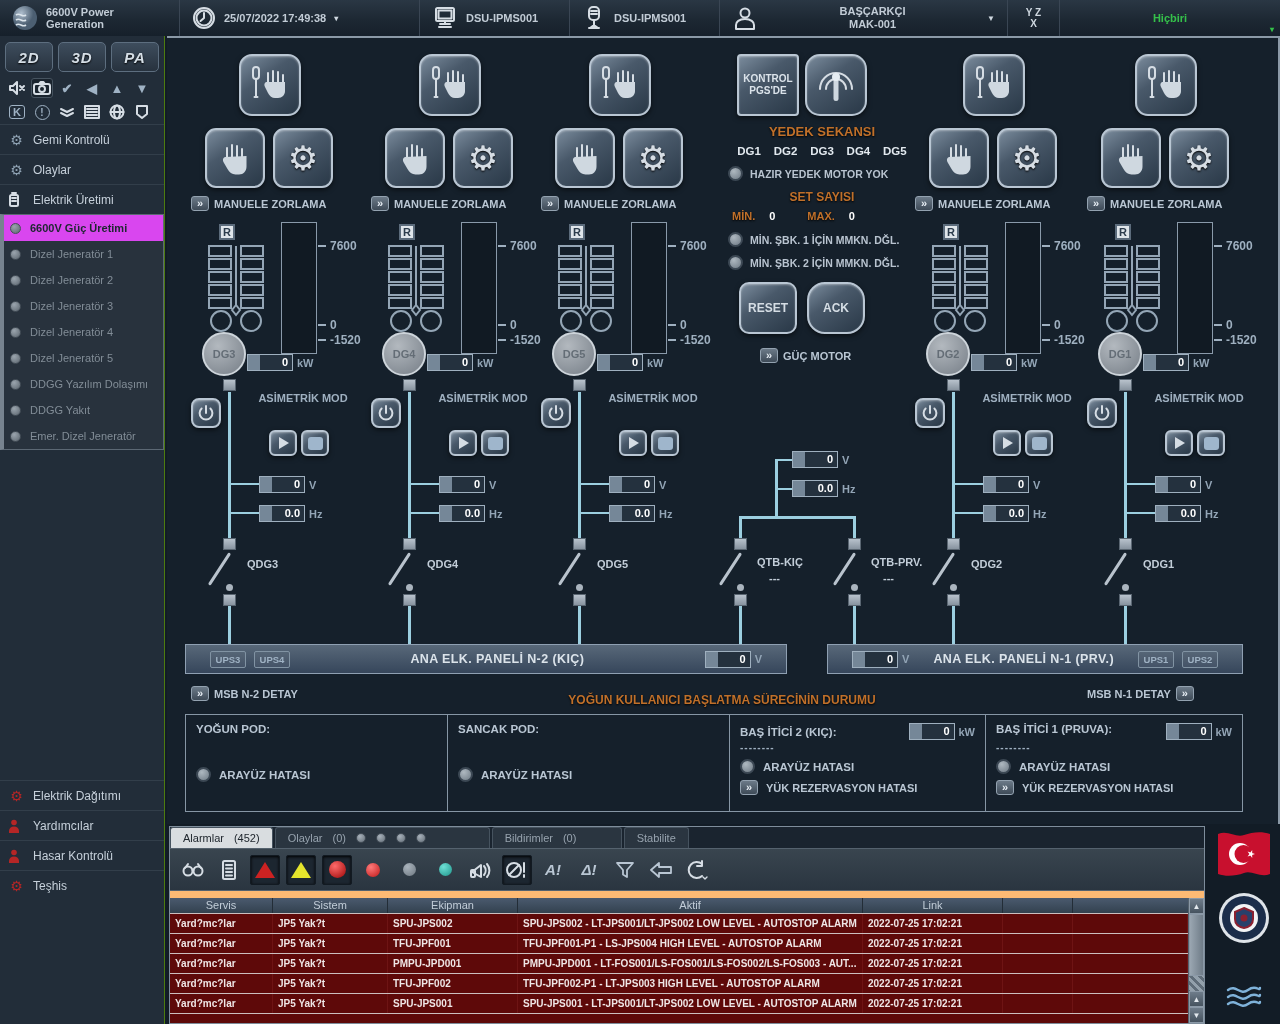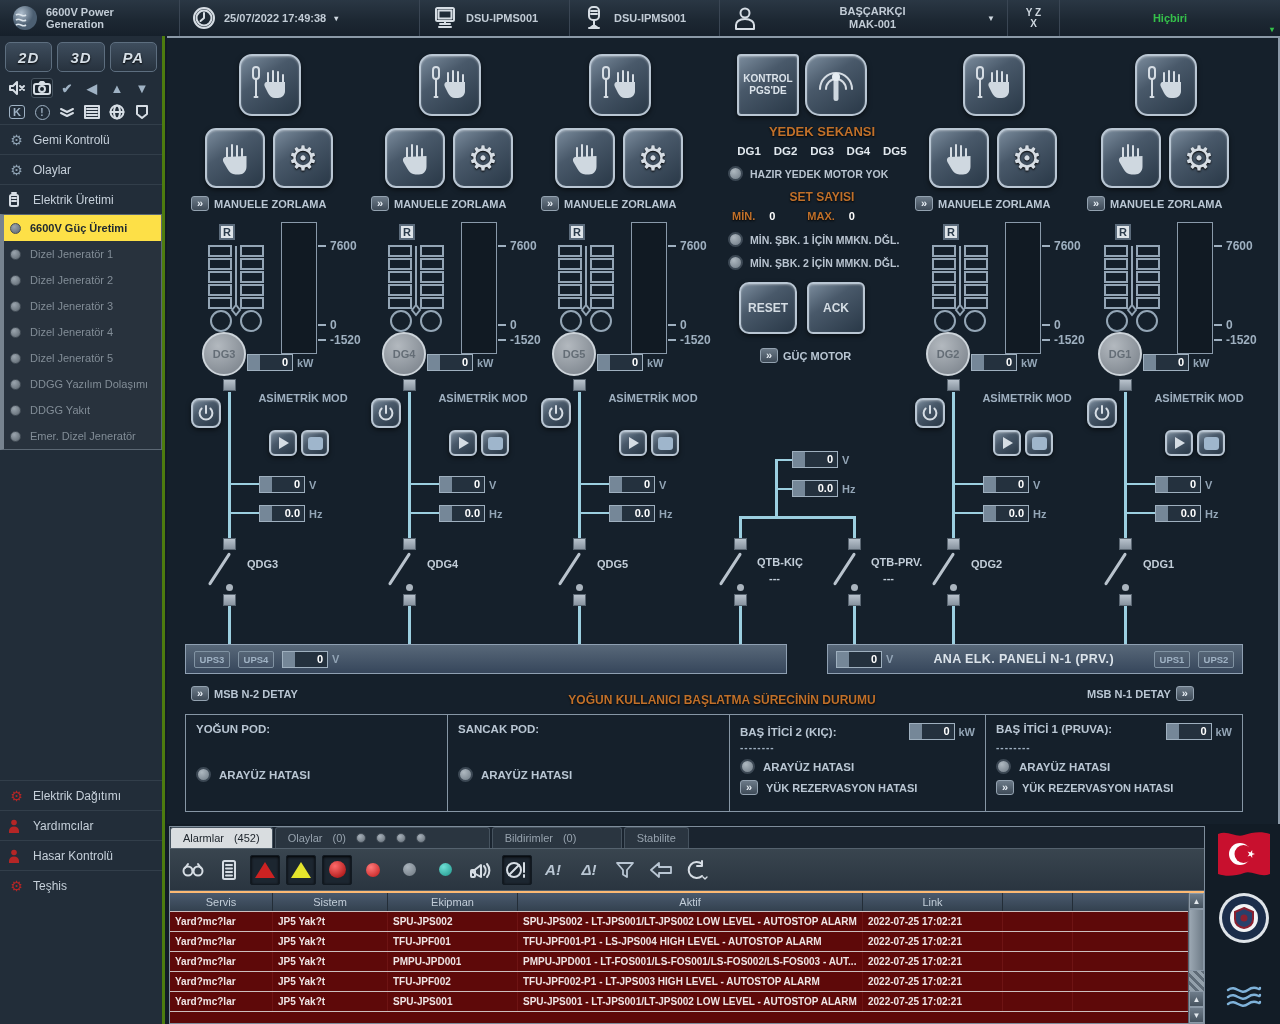--- a/index.html
+++ b/index.html
@@ -9,36 +9,36 @@
   
   #topbar{position:absolute;left:0;top:0;width:1280px;height:36px;
     background:linear-gradient(180deg,#2a3744 0%,#1d2833 55%,#16202b 100%);
     display:flex;align-items:center;color:#c2ccd6;font-size:11px;font-weight:bold;z-index:40;}
   .tseg{display:flex;align-items:center;gap:8px;padding:0 12px;height:100%;border-right:1px solid #3a4654;}
   .tseg:last-child{border-right:none;}
   .caret{color:#cfd8e0;font-size:8px;}
   .green{color:#35c04a;}
   .ticon{display:flex;align-items:center;justify-content:center;}
   
-  #sidebar{position:absolute;left:0;top:36px;width:165px;height:988px;background:#222d39;border-right:3px solid #4d7c0f;}
+  #sidebar{position:absolute;left:0;top:36px;width:165px;height:988px;background:#222d39;border-right:1px solid #4d7c0f;}
   .viewbtns{display:flex;gap:5px;padding:6px 5px 4px 5px;}
   .viewbtn{flex:1;height:30px;border:1px solid #5d6e7f;border-radius:5px;
     background:linear-gradient(180deg,#3e4d5d,#27323e);color:#d5dee6;font-size:15px;font-weight:bold;font-style:italic;
     display:flex;align-items:center;justify-content:center;text-shadow:0 1px 2px #000;letter-spacing:1px;}
   .iconrow{display:flex;gap:3px;padding:2px 6px;}
   .sic{width:22px;height:20px;display:flex;align-items:center;justify-content:center;color:#9fb2c4;font-size:13px;font-weight:bold;}
   .sic.pressed{background:#1a242e;border:1px solid #46535f;border-radius:3px;}
   .menuitem{height:30px;display:flex;align-items:center;gap:8px;padding:0 8px;border-top:1px solid #323e4a;
     color:#c6d0da;font-size:12px;cursor:pointer;}
   .menuitem .mic{width:17px;text-align:center;font-size:14px;color:#8fa2b3;}
   .menuitem .red{color:#b42626;}
   #submenu{border:1px solid #5c6874;border-left:4px solid #77838f;background:#28323d;}
   .subitem{height:26px;display:flex;align-items:center;gap:9px;padding:0 6px;color:#828d97;font-size:11px;cursor:pointer;}
   .subitem .dot{width:11px;height:11px;border-radius:50%;background:radial-gradient(circle at 35% 30%,#9aa4ad,#5d6770);border:1px solid #454f59;flex:0 0 auto;}
-  #submenu .subitem:nth-of-type(1){background:#fde047;color:#1d2730;font-weight:bold;}
+  #submenu .subitem:nth-of-type(1){background:#d946ef;color:#1d2730;font-weight:bold;}
   
   #main{position:absolute;left:167px;top:36px;width:1113px;height:988px;border-top:2px solid #8b99a7;}
   #diagram{position:absolute;left:0;top:0;width:1113px;height:786px;background:#15202b;border-right:2px solid #8b99a7;}
   .gencol{position:absolute;top:0;width:180px;height:612px;}
   #cols .gencol:nth-of-type(1){left:18px}#cols .gencol:nth-of-type(2){left:198px}
   #cols .gencol:nth-of-type(3){left:368px}#cols .gencol:nth-of-type(4){left:742px}
   #cols .gencol:nth-of-type(5){left:914px}
   .steel{background:linear-gradient(145deg,#7b8c9d 0%,#49596a 38%,#293847 100%);
     border:2px solid #b9c6d3;box-shadow:inset 0 1px 2px rgba(255,255,255,.35),0 2px 5px rgba(0,0,0,.55);}
   .bigbtn{width:62px;height:62px;border-radius:13px;display:flex;align-items:center;justify-content:center;}
@@ -65,21 +65,21 @@
   .modlbl{color:#9fb0c0;font-size:11px;font-weight:bold;text-align:center;line-height:13px;}
   .pwrbtn{width:30px;height:30px;border-radius:8px;display:flex;align-items:center;justify-content:center;}
   .mbtn{width:28px;height:26px;border-radius:6px;display:flex;align-items:center;justify-content:center;}
   .slash{width:3px;height:38px;background:#b9c3cd;border-radius:2px;}
   .bdot{width:7px;height:7px;border-radius:50%;background:#aab4be;}
   .brlbl{color:#c2cdd8;font-size:11px;font-weight:bold;}
   .orange{color:#c0702a;font-weight:bold;text-shadow:0 1px 2px #000;}
   .led{width:15px;height:15px;border-radius:50%;background:radial-gradient(circle at 35% 30%,#aeb8c0,#6e7a85);border:2px solid #3c4854;flex:0 0 auto;}
   .ctrtxt{color:#b9c4d0;font-size:10.5px;font-weight:bold;display:flex;align-items:center;gap:7px;}
   .busbar{position:absolute;height:30px;background:linear-gradient(180deg,#586879,#36465b);border:1px solid #8fa0b2;
-    display:flex;align-items:center;gap:8px;padding:0 8px;}
+    display:flex;align-items:center;gap:8px;padding:0 24px;}
   .bustitle{color:#dbe3ea;font-size:12.5px;font-weight:bold;letter-spacing:.4px;flex:1;text-align:center;white-space:nowrap;}
   .upsbtn{width:36px;height:17px;border:1px solid #8193a3;border-radius:2px;color:#9fb2c4;font-size:9.5px;font-weight:bold;
     display:flex;align-items:center;justify-content:center;background:rgba(255,255,255,.04);}
   #podbox{position:absolute;left:18px;top:676px;width:1058px;height:98px;border:1px solid #8696a5;
     display:grid;grid-template-columns:262px 282px 256px 1fr;}
   .pod{border-right:1px solid #8696a5;padding:8px 10px;position:relative;color:#b9c6d3;font-size:11.5px;font-weight:bold;}
   .pod:last-child{border-right:none;}
   .podrow{display:flex;align-items:center;gap:8px;margin-top:6px;}
   .dashes{color:#9fb0c0;letter-spacing:1px;font-size:10px;margin-top:2px;}
   
@@ -88,21 +88,21 @@
   #tabs{height:22px;display:flex;align-items:flex-end;background:#1a242f;border-bottom:1px solid #55626e;}
   .tab{height:21px;display:flex;align-items:center;gap:10px;padding:0 12px;font-size:11px;color:#97a3ae;
     background:#2a3540;border:1px solid #46535f;border-bottom:none;border-radius:3px 3px 0 0;margin-right:2px;white-space:nowrap;}
   .tab.active{background:#d9dde0;color:#20272e;}
   .tdot{width:10px;height:10px;border-radius:50%;background:radial-gradient(circle at 35% 30%,#a7b1ba,#656f79);border:1px solid #424c56;}
   #toolbar{height:42px;background:linear-gradient(180deg,#39454f,#2a3540);border-bottom:1px solid #55626e;
     display:flex;align-items:center;gap:6px;padding:0 8px;}
   .tbtn{width:30px;height:30px;display:flex;align-items:center;justify-content:center;color:#b9c6d3;font-weight:bold;}
   .tbtn.pressed{background:#1c2630;border:1px solid #121a22;box-shadow:inset 0 1px 3px #000;border-radius:2px;}
   .tri{width:0;height:0;border-left:10px solid transparent;border-right:10px solid transparent;}
-  #tablewrap{flex:1;display:flex;overflow:hidden;border-top:2px solid #fdba74;}
+  #tablewrap{flex:1;display:flex;overflow:hidden;border-top:7px solid #fdba74;}
   #tbl{flex:1;display:flex;flex-direction:column;overflow:hidden;}
   .thead{display:grid;grid-template-columns:103px 115px 130px 345px 140px 70px 1fr;height:21px;
     background:linear-gradient(180deg,#4a5a6e,#33414f);color:#c2cdd8;font-size:11px;}
   .thead span{display:flex;align-items:center;justify-content:center;border-right:1px solid #232d37;overflow:hidden;}
   .arow{display:grid;grid-template-columns:103px 115px 130px 345px 140px 70px 1fr;height:20px;
     background:#5e0909;border-top:1px solid #cdbfbf;color:#efe6e6;font-size:10px;font-weight:bold;}
   .arow span{line-height:19px;padding:0 5px;white-space:nowrap;overflow:hidden;border-right:1px solid #6e1414;}
   .partial{height:14px;background:#5e0909;border-top:1px solid #cdbfbf;}
   #vscroll{width:16px;background:repeating-linear-gradient(45deg,#93a0ab 0 3px,#5f6c78 3px 6px);
     border-left:1px solid #55626e;display:flex;flex-direction:column;}
@@ -838,21 +838,21 @@
     </div>
     <div class="abs ctrtxt" style="left:6px;top:194px">
       <span class="led"></span>
           <span>MİN. ŞBK. 1 İÇİN MMKN. DĞL.</span>
     </div>
     <div class="abs ctrtxt" style="left:6px;top:217px">
       <span class="led"></span>
           <span>MİN. ŞBK. 2 İÇİN MMKN. DĞL.</span>
     </div>
     <div class="abs steel" style="left:17px;top:244px;width:58px;height:52px;border-radius:10px;display:flex;align-items:center;justify-content:center;color:#d5dde4;font-size:12px;font-weight:bold">RESET</div>
-    <div class="abs steel" style="left:85px;top:244px;width:58px;height:52px;border-radius:6px;display:flex;align-items:center;justify-content:center;color:#d5dde4;font-size:12px;font-weight:bold">ACK</div>
+    <div class="abs steel" style="left:85px;top:244px;width:58px;height:52px;border-radius:18px;display:flex;align-items:center;justify-content:center;color:#d5dde4;font-size:12px;font-weight:bold">ACK</div>
     <div class="abs linkrow" style="left:38px;top:310px">
       <span class="chevbox">»</span>
       <span>GÜÇ MOTOR</span>
     </div>
   </div>
 
   <div class="abs readout" style="left:625px;top:413px">
     <span class="rbox">0</span>
         <span class="runit">V</span>
   </div>
@@ -877,20 +877,21 @@
   <div class="abs slash" style="left:676px;top:512px;transform:rotate(33deg)"></div>
   <div class="abs bdot" style="left:684px;top:546px"></div>
   <div class="abs conn" style="left:681px;top:556px"></div>
   <div class="abs vline" style="left:686px;top:568px;height:40px"></div>
   <div class="abs brlbl" style="left:704px;top:518px">QTB-PRV.</div>
   <div class="abs brlbl" style="left:716px;top:534px">---</div>
 
   <div class="busbar" style="left:18px;top:606px;width:602px">
     <span class="upsbtn">UPS3</span>
     <span class="upsbtn">UPS4</span>
+    <span class="bustitle">ANA ELK. PANELİ N-2 (KIÇ)</span>
     <span class="readout">
           <span class="rbox">0</span>
           <span class="runit">V</span>
         </span>
   </div>
   <div class="busbar" style="left:660px;top:606px;width:416px">
     <span class="readout">
           <span class="rbox">0</span>
           <span class="runit">V</span>
         </span>

